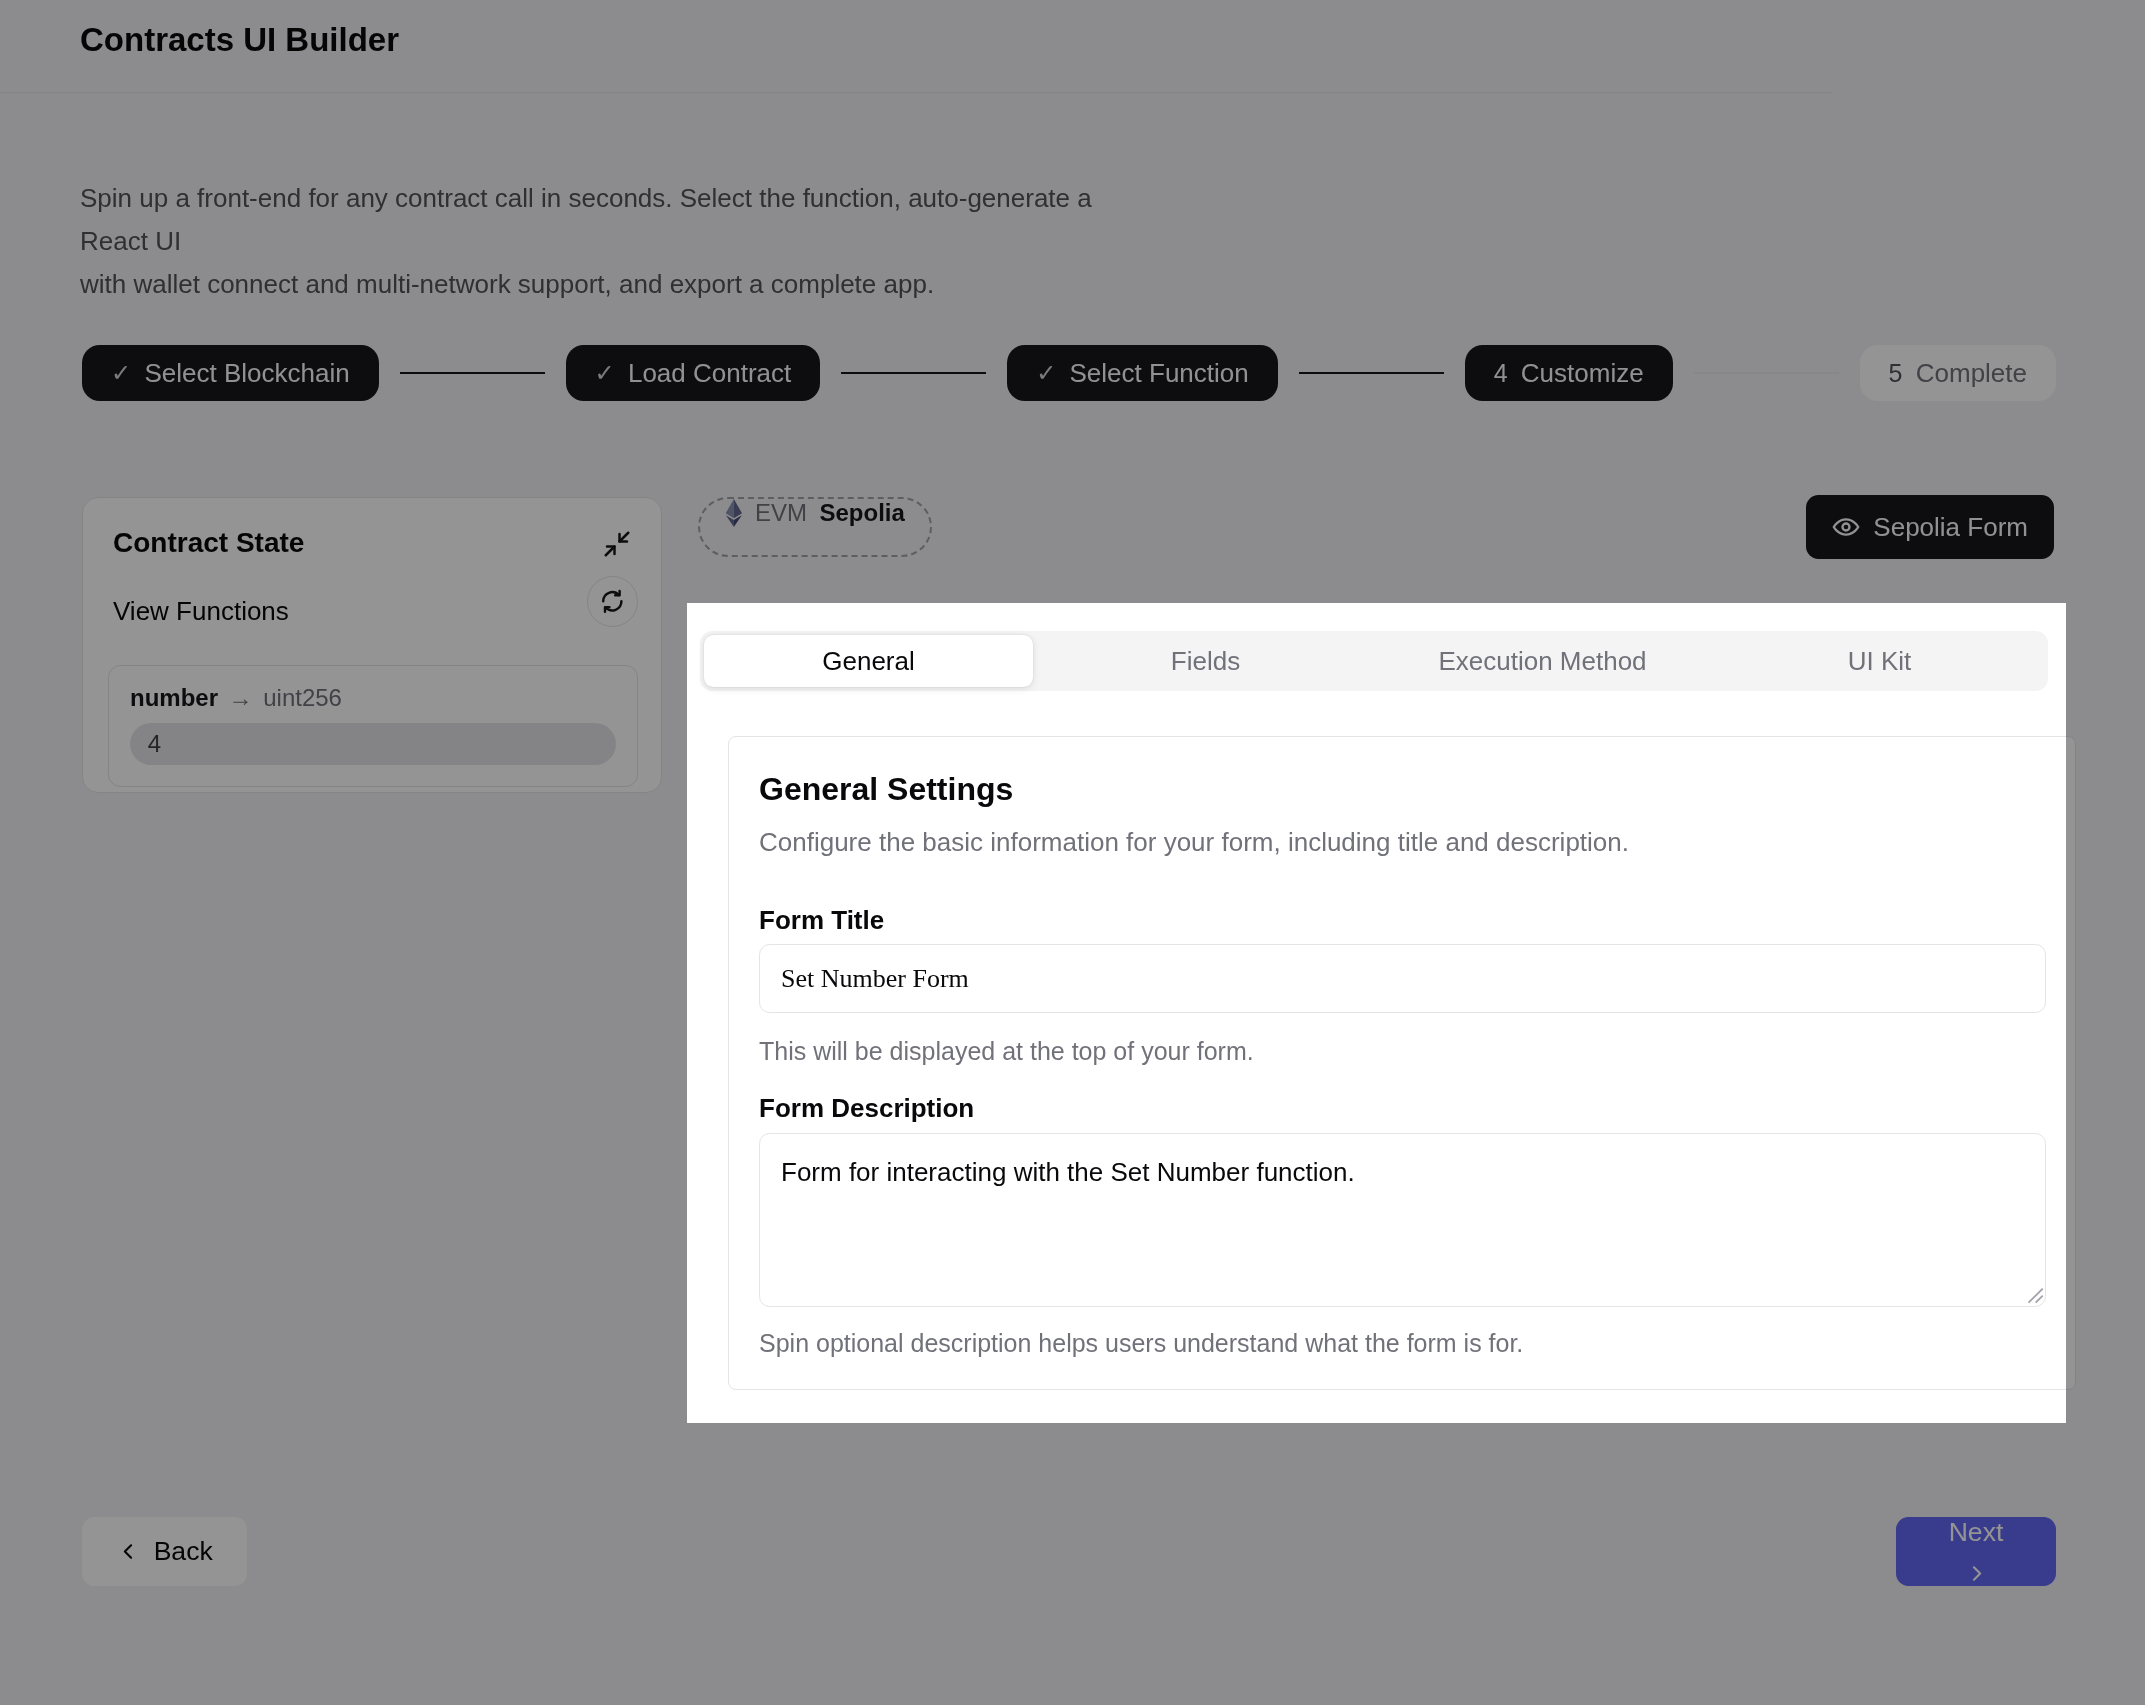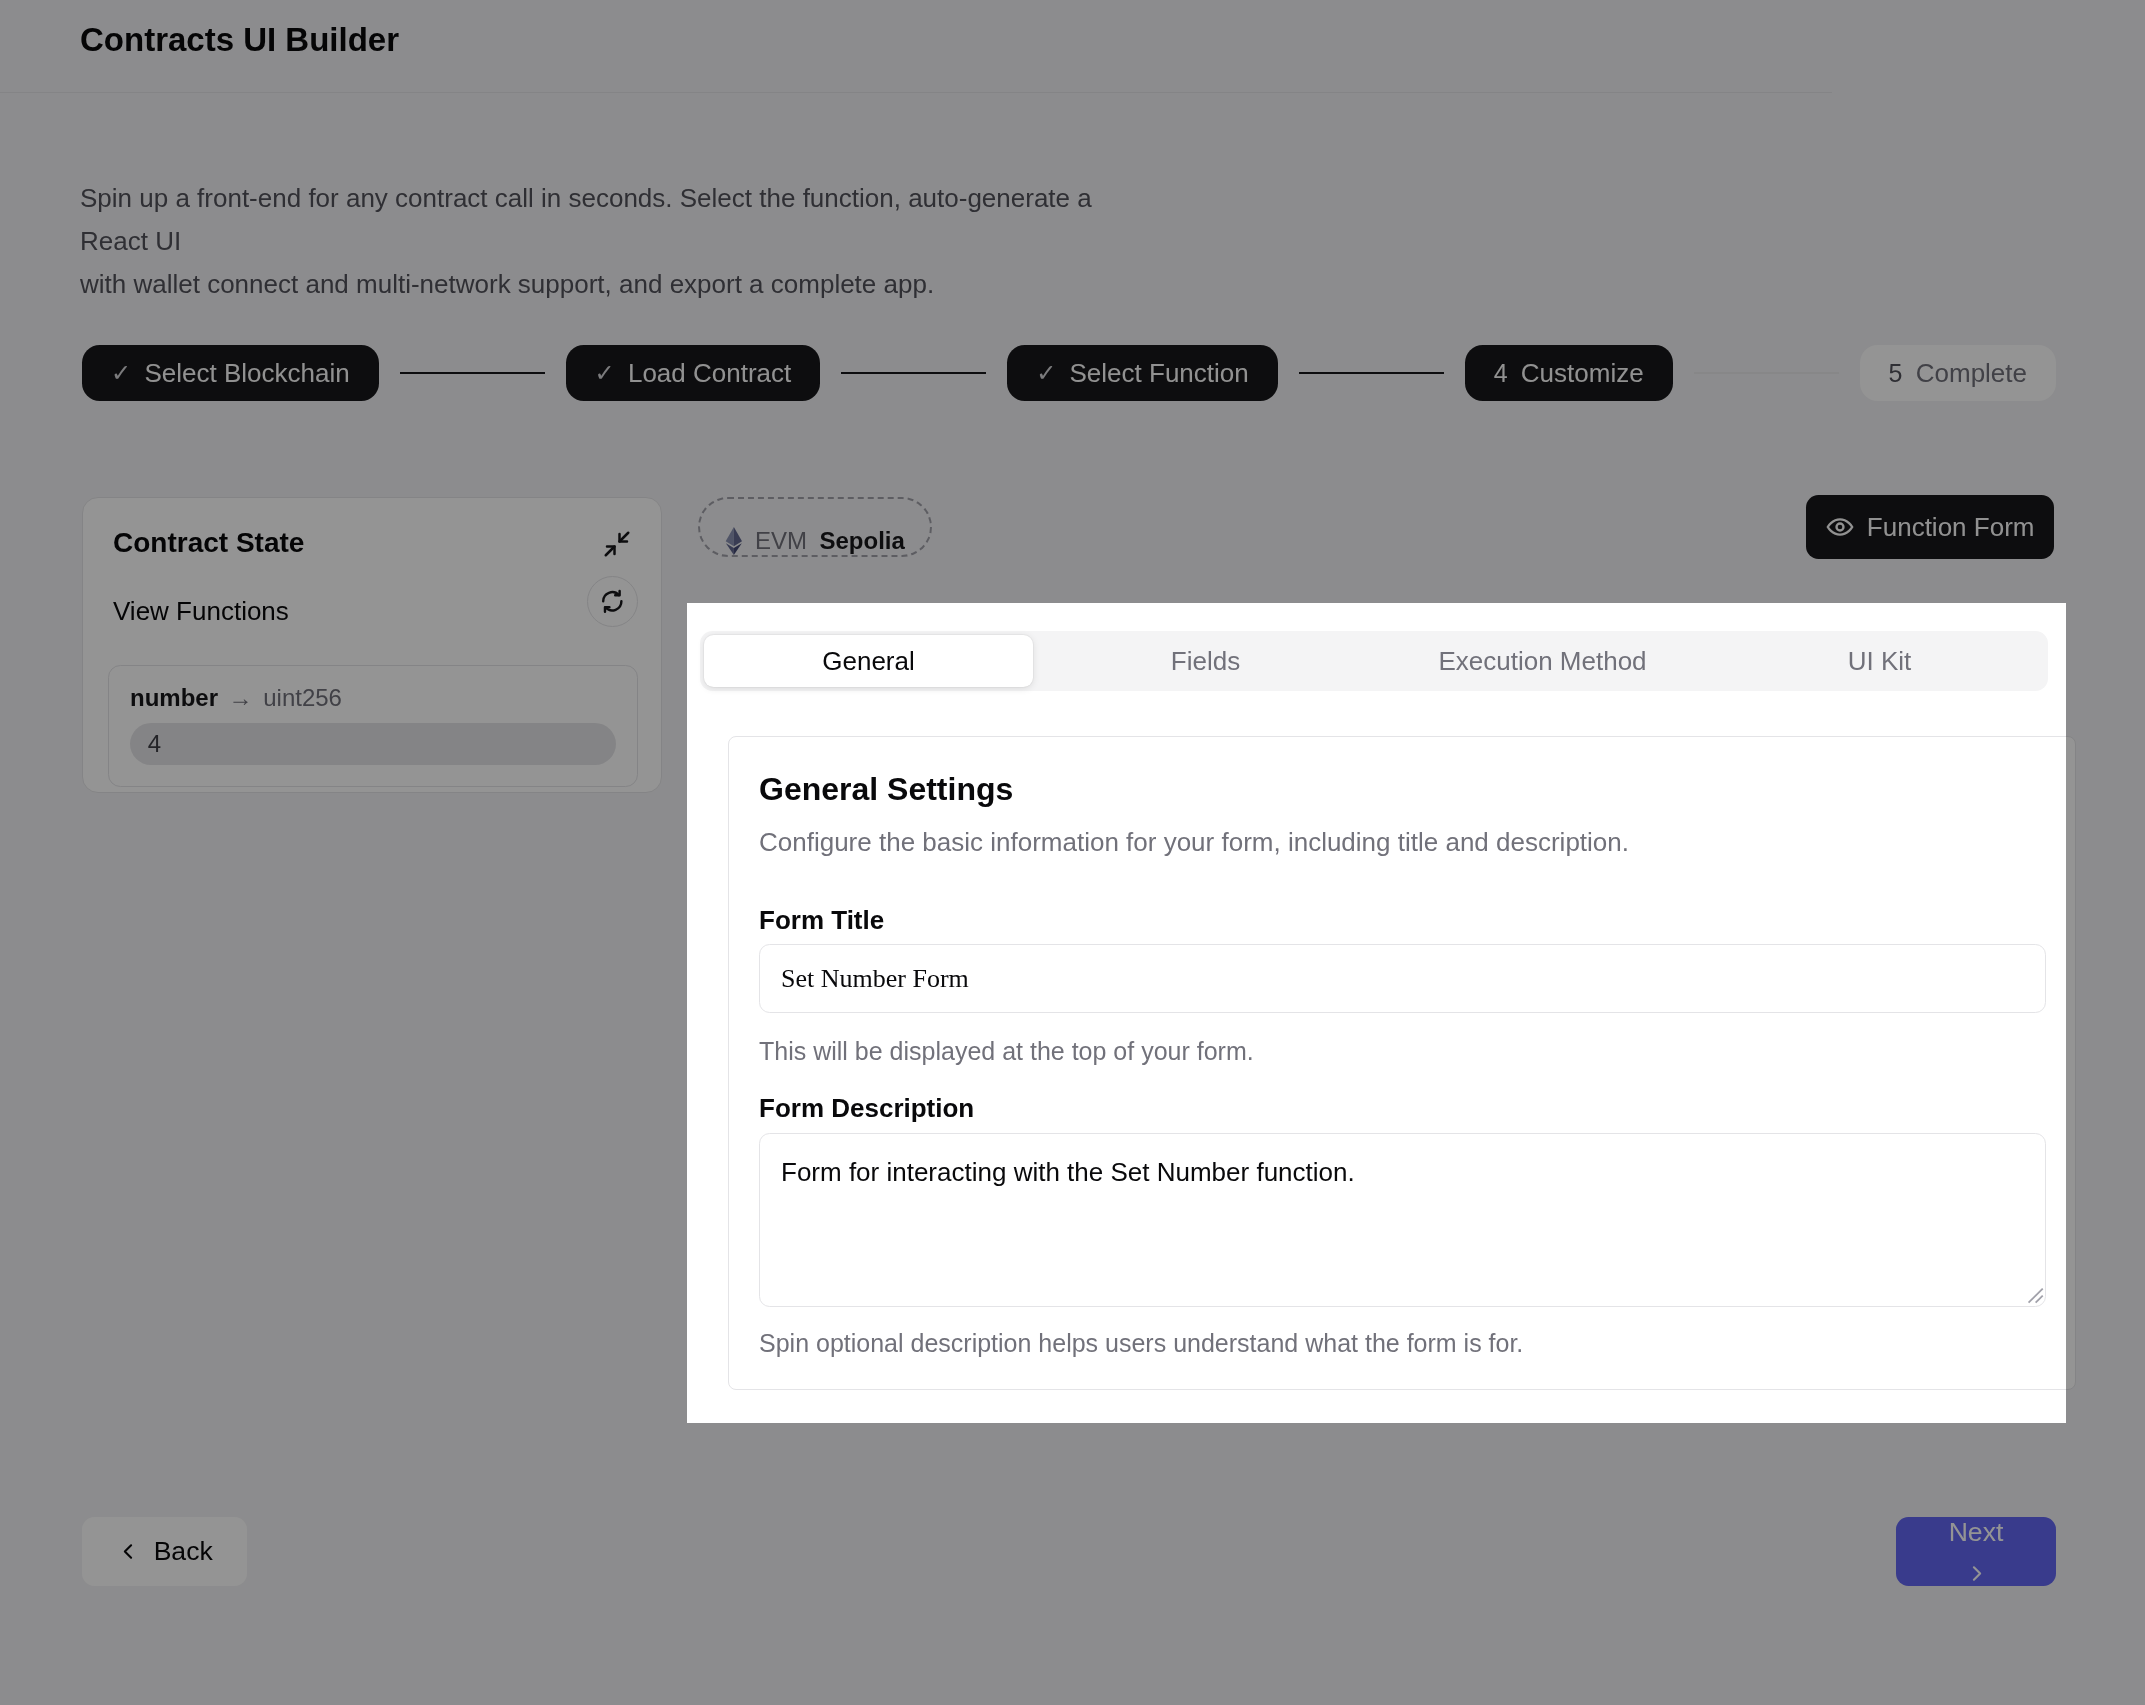--- a/index.html
+++ b/index.html
@@ -44,21 +44,21 @@
   .fn-card { position:absolute; left:25px; top:167px; width:530px; height:122px;
              background:#ffffff; border:1.8px solid #e4e4e7; border-radius:12.4px; padding:17.7px 21px; }
   .fn-sig { display:flex; align-items:center; gap:10.6px; font-size:24px; }
   .fn-name { font-weight:700; color:#18181b; }
   .fn-arrow,.fn-type { color:#71717a; }
   .fn-value { margin-top:11.5px; height:42px; border-radius:21px; background:#e4e4e7;
               display:flex; align-items:center; padding:0 17.7px; font-size:24px; color:#3f3f46; }
 
   
   .net-chip { position:absolute; left:698px; top:497px; height:60px; border-radius:30px;
-              border:2.7px dashed #a1a1aa; display:flex; align-items:flex-end; gap:12.4px;
+              border:2.7px dashed #a1a1aa; display:flex; align-items:flex-start; gap:12.4px;
               padding:0 25px; cursor:pointer; }
   .net-eco { font-size:24px; color:#71717a; }
   .net-name { font-size:24px; font-weight:700; color:#18181b; }
 
   
   .preview-btn { position:absolute; left:1806px; top:495px; width:248px; height:64px;
                  background:#18181b; border-radius:12.4px; display:flex; align-items:center;
                  justify-content:center; gap:13.3px; color:#fafafa; font-size:26px;
                  font-weight:500; cursor:pointer; }
 
@@ -182,21 +182,21 @@
   </svg>
   <span class="net-eco">EVM</span>
   <span class="net-name">Sepolia</span>
 </div>
 
 <div class="preview-btn">
   <svg width="28" height="28" viewBox="0 0 24 24" fill="none" stroke="#fafafa" stroke-width="2" stroke-linecap="round" stroke-linejoin="round">
     <path d="M1.5 12s3.8-6.5 10.5-6.5S22.5 12 22.5 12s-3.8 6.5-10.5 6.5S1.5 12 1.5 12z"></path>
     <circle cx="12" cy="12" r="3"></circle>
   </svg>
-  <span>Function Form</span>
+  <span>Sepolia Form</span>
 </div>
 
 <div class="panel"></div>
 
 <div class="tabbar">
   <div class="tab active">General</div>
   <div class="tab">Fields</div>
   <div class="tab">Execution Method</div>
   <div class="tab">UI Kit</div>
 </div>

